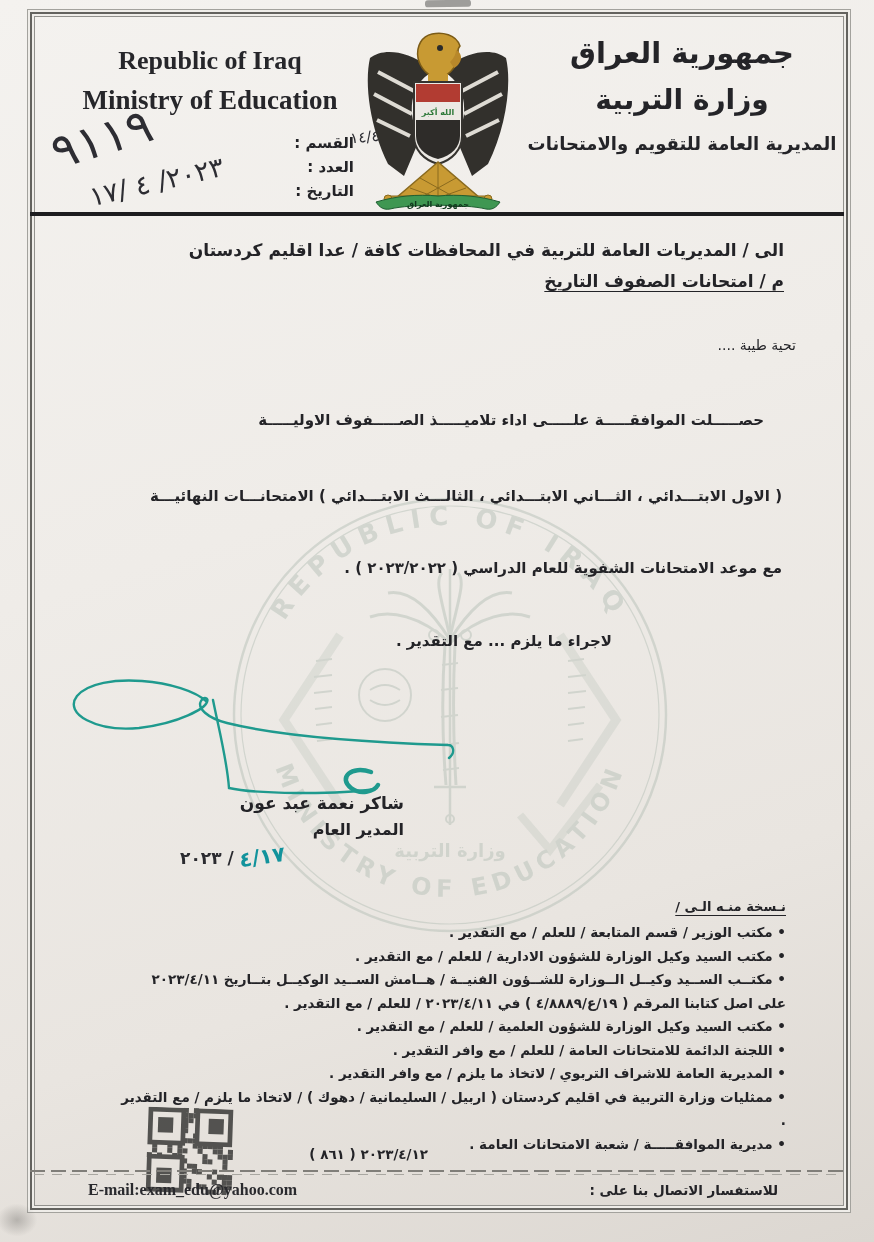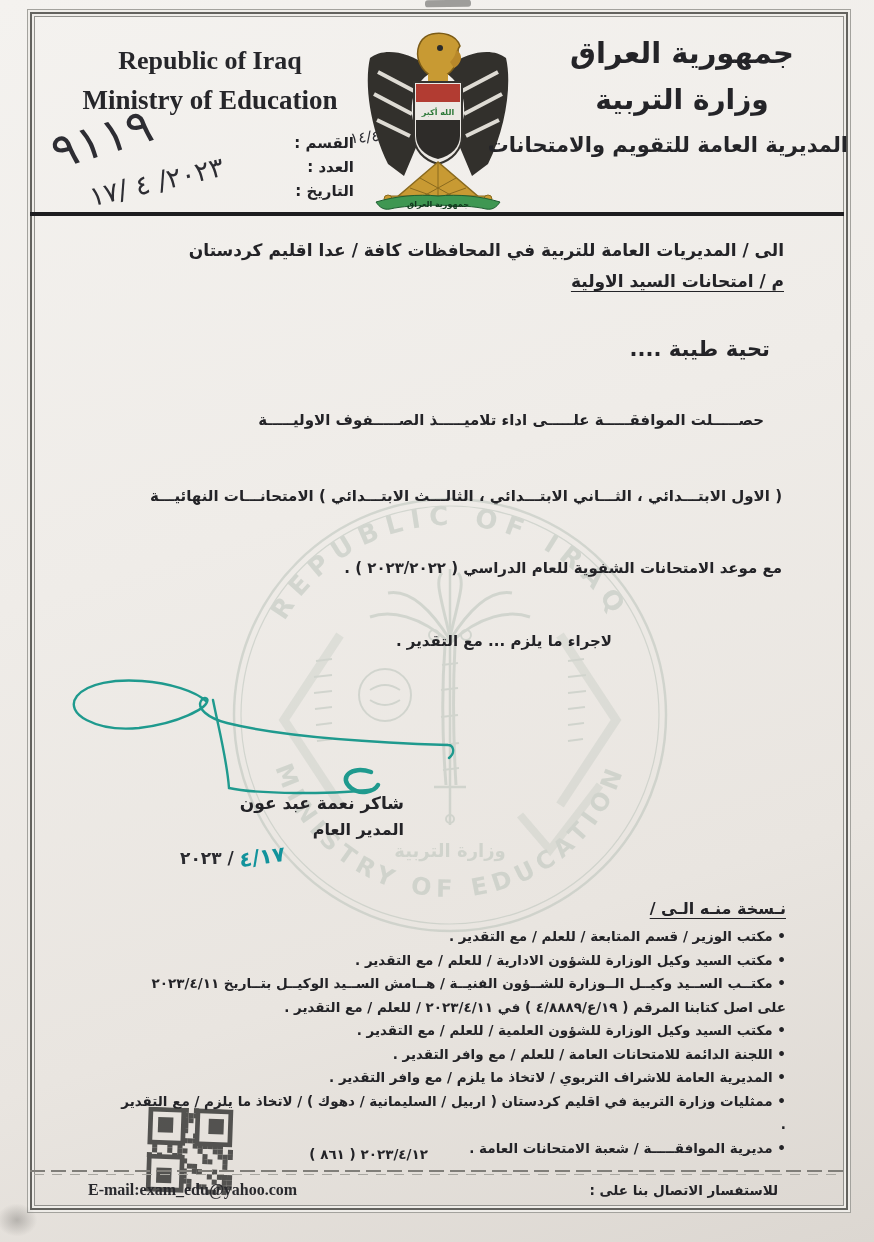--- a/index.html
+++ b/index.html
@@ -28,47 +28,47 @@
 
   .hw{color:#2d2d33;}
   .hw-section{left:350px;top:127px;font-size:15px;transform:rotate(-6deg);direction:rtl;}
   .hw-number{left:50px;top:110px;font-size:48px;letter-spacing:6px;transform:rotate(-17deg);}
   .hw-date{left:88px;top:166px;font-size:27px;direction:ltr;transform:rotate(-13deg);white-space:nowrap;}
 
   .header-ar{left:516px;top:36px;width:332px;direction:rtl;text-align:center;
     font-weight:700;color:#242428;}
   .header-ar .a1{font-size:29px;}
   .header-ar .a2{font-size:28px;margin-top:13px;}
-  .header-ar .a3{font-size:21px;margin-top:17px;white-space:nowrap;}
+  .header-ar .a3{font-size:18px;margin-top:17px;white-space:nowrap;}
 
   .rule{left:30px;top:212px;width:814px;height:4px;background:#1d1d1f;}
 
   .address{right:90px;top:240px;width:620px;direction:rtl;text-align:right;
     font-size:17px;font-weight:700;color:#232327;}
   .address .subject{margin-top:11px;text-decoration:underline;text-underline-offset:4px;}
 
-  .greeting{right:104px;top:337px;font-size:21px;font-weight:700;color:#232327;direction:rtl;}
+  .greeting{right:78px;top:337px;font-size:14px;font-weight:400;color:#232327;direction:rtl;}
   .bodyline{font-size:15px;font-weight:700;color:#232327;direction:rtl;white-space:nowrap;}
   .b1{right:110px;top:411px;}
   .b2{right:92px;top:487px;}
   .b3{right:92px;top:559px;}
   .closing{right:262px;top:632px;}
 
   .wm{left:220px;top:485px;width:460px;height:460px;opacity:.5;pointer-events:none;}
   .sig-svg{left:55px;top:660px;width:560px;height:172px;}
 
   .sig-block{left:180px;top:793px;width:224px;direction:rtl;color:#232327;}
   .sig-name{font-size:17px;font-weight:700;}
   .sig-title{font-size:16px;font-weight:700;margin-top:7px;}
   .sig-date{margin-top:6px;direction:ltr;font-weight:700;}
   .sig-date .dp{font-size:17px;color:#2b2b30;}
   .sig-date .dh{font-size:21px;color:#12939c;display:inline-block;transform:rotate(-8deg);}
 
   .dist{right:88px;top:899px;width:665px;direction:rtl;text-align:right;color:#232327;}
-  .dist-heading{font-size:16px;font-weight:700;text-decoration:underline;text-underline-offset:4px;}
+  .dist-heading{font-size:13px;font-weight:700;text-decoration:underline;text-underline-offset:4px;}
   .dist-items{margin-top:7px;}
   .dist-item{font-size:13.5px;font-weight:700;line-height:23.5px;white-space:pre-line;}
   .dist-item::before{content:"• ";}
 
   .qr{left:146px;top:1108px;width:88px;height:86px;transform:rotate(2deg);opacity:.85;}
   .ref-date{left:228px;top:1146px;width:200px;direction:rtl;text-align:right;
     font-size:13.5px;font-weight:700;color:#232327;}
 
   .dash1{left:30px;top:1170px;width:814px;height:2px;
     background:repeating-linear-gradient(90deg,#807e79 0 15px,rgba(0,0,0,0) 15px 21px);}
@@ -172,21 +172,21 @@
   <div class="abs header-ar">
     <div class="a1">جمهورية العراق</div>
     <div class="a2">وزارة التربية</div>
     <div class="a3">المديرية العامة للتقويم والامتحانات</div>
   </div>
 
   <div class="abs rule"></div>
 
   <div class="abs address">
     <div>الى / المديريات العامة للتربية في المحافظات كافة / عدا اقليم كردستان</div>
-    <div class="subject">م / امتحانات السيد الاولية</div>
+    <div class="subject">م / امتحانات الصفوف التاريخ</div>
   </div>
 
   <div class="abs greeting">تحية طيبة ....</div>
   <div class="abs bodyline b1">حصـــــلت الموافقـــــة علـــــى اداء تلاميـــــذ الصـــــفوف الاوليـــــة</div>
   <div class="abs bodyline b2">( الاول الابتـــدائي ، الثـــاني الابتـــدائي ، الثالـــث الابتـــدائي ) الامتحانـــات النهائيـــة</div>
   <div class="abs bodyline b3">مع موعد الامتحانات الشفوية للعام الدراسي ( ٢٠٢٣/٢٠٢٢ ) .</div>
   <div class="abs bodyline closing">لاجراء ما يلزم ... مع التقدير .</div>
 
   <svg class="abs sig-svg" viewBox="0 0 560 172">
     <g fill="none" stroke="#1f9a8e" stroke-linecap="round">

